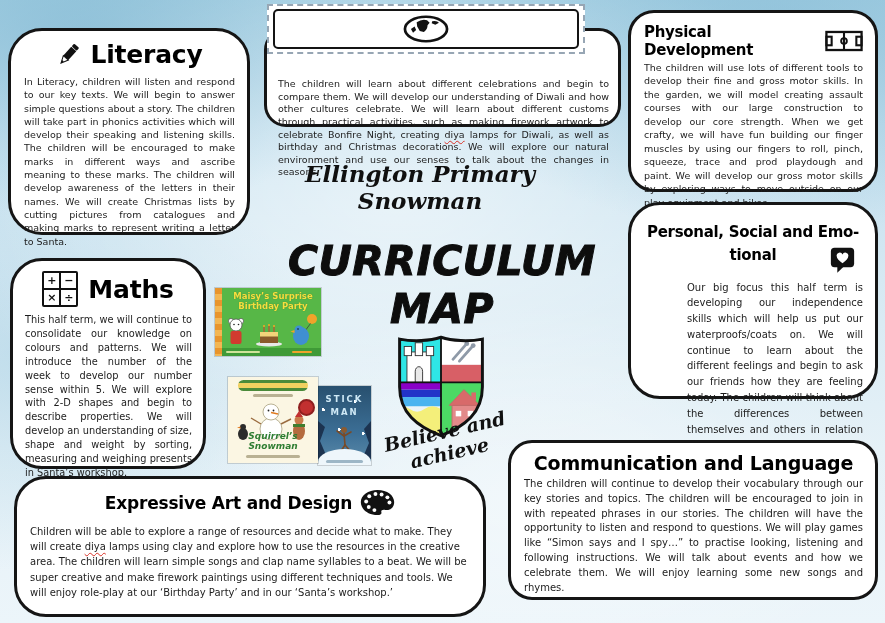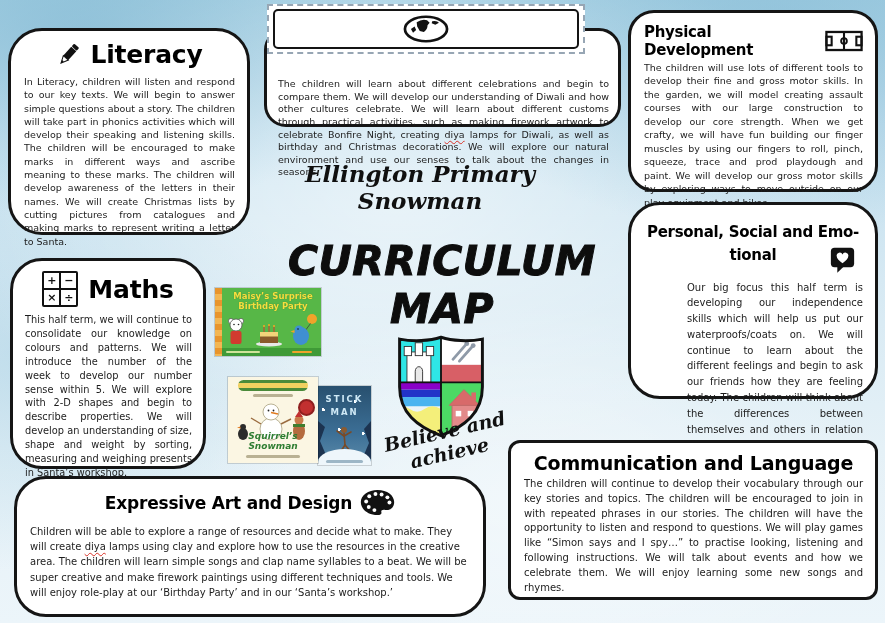--- a/index.html
+++ b/index.html
@@ -48,21 +48,21 @@
 
   #maths{left:10px;top:258px;width:196px;height:211px;border-radius:32px;}
   #maths .title-row{margin-top:10px;gap:10px;}
   #maths h2{font-size:25px;}
   #maths .copy{font-size:9.8px;line-height:1.42;padding:6px 11px 0 12px;}
 
   #ead{left:14px;top:476px;width:472px;height:141px;border-radius:32px;padding:10px 13px 0 13px;}
   #ead h2{font-size:17px;}
   #ead .copy{font-size:10px;line-height:1.52;margin-top:8px;text-align:left;}
 
-  #cl{left:508px;top:440px;width:370px;height:160px;border-radius:12px;padding:9px 12px 0 13px;}
+  #cl{left:508px;top:440px;width:370px;height:160px;border-radius:24px;padding:9px 12px 0 13px;}
   #cl h2{font-size:19px;text-align:center;}
   #cl .copy{font-size:10px;line-height:1.48;margin-top:3px;}
 
   
   .calc{display:grid;grid-template-columns:15px 15px;grid-template-rows:15px 15px;gap:2px;
     background:#111;padding:2px;border-radius:2px;}
   .calc span{background:#fff;color:#111;font-weight:bold;font-size:11px;line-height:15px;text-align:center;}
 
   
   .script{font-family:"DejaVu Serif",serif;font-style:italic;font-weight:bold;color:#101010;}

